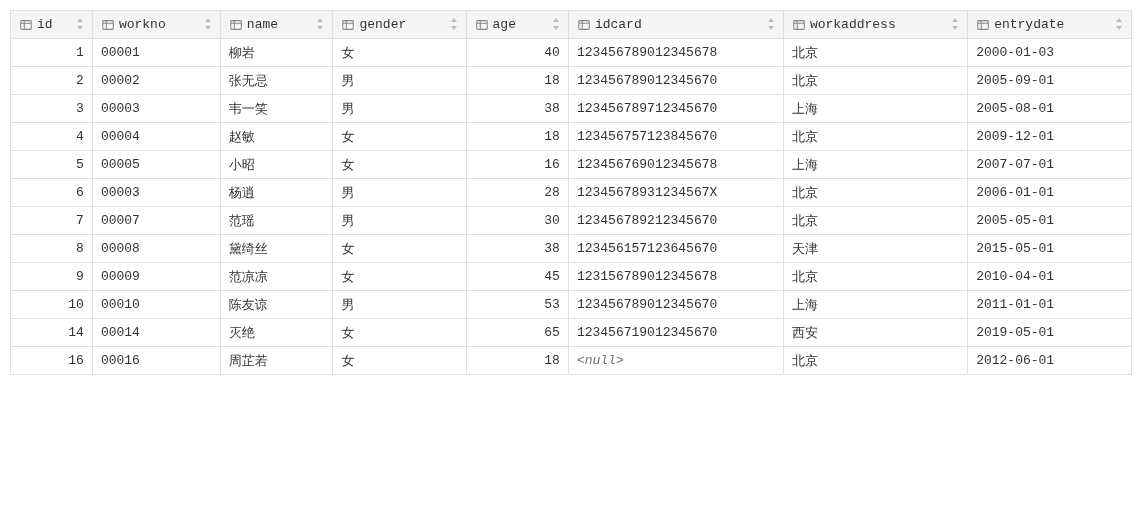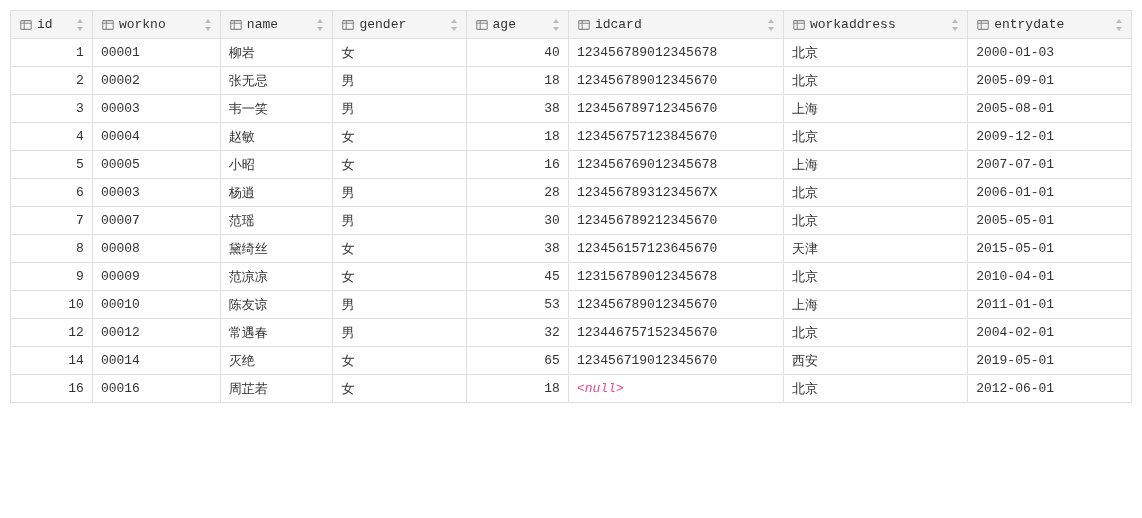--- a/index.html
+++ b/index.html
@@ -28,21 +28,20 @@
     }
     th {
       background: #f5f5f5;
       color: #555;
       font-weight: normal;
       position: relative;
       text-align: left;
     }
     .th-inner {
       display: flex;
-      align-items: center;
       gap: 4px;
     }
     .col-icon {
       display: inline-flex;
       align-items: center;
       color: #888;
     }
     .col-label {
       font-family: Consolas, "Courier New", monospace;
       color: #333;
@@ -57,21 +56,21 @@
       margin-left: auto;
     }
     td {
       color: #333;
       font-family: Consolas, "Courier New", monospace;
     }
     .num-right {
       text-align: right;
     }
     .null-val {
-      color: #ec4899;
+      color: #737373;
       font-style: italic;
     }
     .col-id { width: 80px; }
     .col-workno { width: 125px; }
     .col-name { width: 110px; }
     .col-gender { width: 130px; }
     .col-age { width: 100px; }
     .col-idcard { width: 210px; }
     .col-workaddress { width: 180px; }
     .col-entrydate { width: 160px; }
@@ -333,30 +332,20 @@
         <td class="num-right">10</td>
         <td>00010</td>
         <td>陈友谅</td>
         <td>男</td>
         <td class="num-right">53</td>
         <td>123456789012345670</td>
         <td>上海</td>
         <td>2011-01-01</td>
       </tr>
       <tr>
-        <td class="num-right">12</td>
-        <td>00012</td>
-        <td>常遇春</td>
-        <td>男</td>
-        <td class="num-right">32</td>
-        <td>123446757152345670</td>
-        <td>北京</td>
-        <td>2004-02-01</td>
-      </tr>
-      <tr>
         <td class="num-right">14</td>
         <td>00014</td>
         <td>灭绝</td>
         <td>女</td>
         <td class="num-right">65</td>
         <td>123456719012345670</td>
         <td>西安</td>
         <td>2019-05-01</td>
       </tr>
       <tr>

